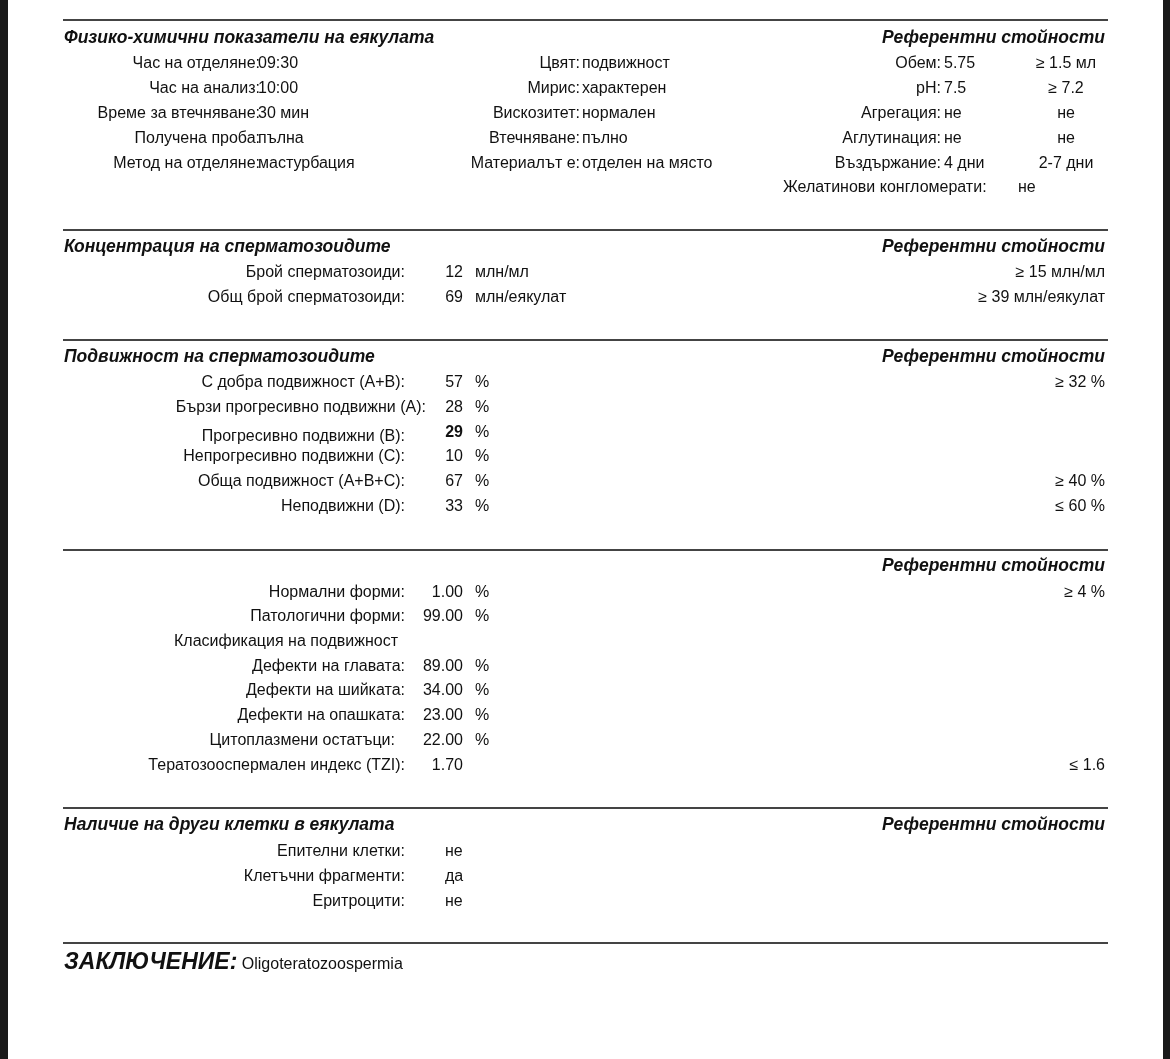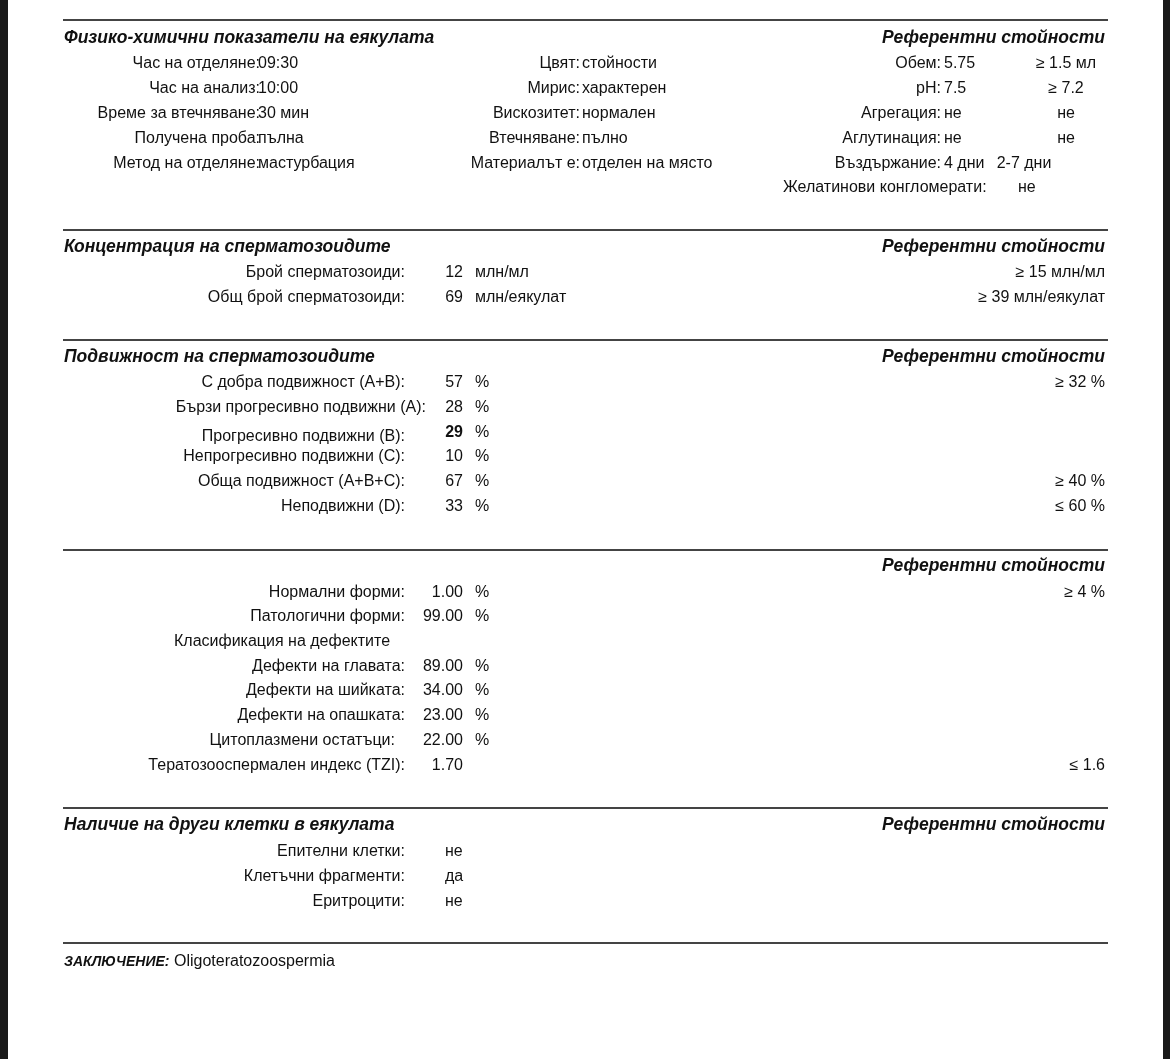--- a/index.html
+++ b/index.html
@@ -12,21 +12,21 @@
   .page {
     position: absolute; left: 8px; top: 0; width: 1155px; height: 1059px;
     background: #ffffff;
   }
   .abs { position: absolute; white-space: nowrap; font-size: 16px; line-height: 20px; }
   .rule { position: absolute; left: 55px; width: 1045px; height: 2px; background: #444; }
   .sec-title { position: absolute; left: 56px; font-weight: bold; font-style: italic; font-size: 17.5px; line-height: 22px; white-space: nowrap; }
   .ref-title { position: absolute; right: 58px; font-weight: bold; font-style: italic; font-size: 17.5px; line-height: 22px; white-space: nowrap; }
   .lbl-r { position: absolute; text-align: right; white-space: nowrap; font-size: 16px; line-height: 20px; }
   .val { position: absolute; white-space: nowrap; font-size: 16px; line-height: 20px; }
-  .conclusion-label { font-weight: bold; font-style: italic; font-size: 14px; }
+  .conclusion-label { font-weight: bold; font-style: italic; font-size: 23px; }
 </style>
 </head>
 <body>
 
 <div class="page">
 
   <div class="rule" style="top:19px;"></div>
   <div class="sec-title" style="top:26px;">Физико-химични показатели на еякулата</div>
   <div class="ref-title" style="top:26px;">Референтни стойности</div>
 
@@ -38,21 +38,21 @@
     <div class="lbl-r" style="top:103px; right:903px;">Време за втечняване:</div>
     <div class="val" style="top:103px; left:250px;">30 мин</div>
     <div class="lbl-r" style="top:128px; right:903px;">Получена проба:</div>
     <div class="val" style="top:128px; left:250px;">пълна</div>
     <div class="lbl-r" style="top:153px; right:903px;">Метод на отделяне:</div>
     <div class="val" style="top:153px; left:250px;">мастурбация</div>
   </div>
 
   <div>
     <div class="lbl-r" style="top:53px; right:583px;">Цвят:</div>
-    <div class="val" style="top:53px; left:574px;">стойности</div>
+    <div class="val" style="top:53px; left:574px;">подвижност</div>
     <div class="lbl-r" style="top:78px; right:583px;">Мирис:</div>
     <div class="val" style="top:78px; left:574px;">характерен</div>
     <div class="lbl-r" style="top:103px; right:583px;">Вискозитет:</div>
     <div class="val" style="top:103px; left:574px;">нормален</div>
     <div class="lbl-r" style="top:128px; right:583px;">Втечняване:</div>
     <div class="val" style="top:128px; left:574px;">пълно</div>
     <div class="lbl-r" style="top:153px; right:583px;">Материалът е:</div>
     <div class="val" style="top:153px; left:574px;">отделен на място</div>
   </div>
 
@@ -68,21 +68,21 @@
     <div class="lbl-r" style="top:103px; right:222px;">Агрегация:</div>
     <div class="val" style="top:103px; left:936px;">не</div>
     <div class="val" style="top:103px; left:1023px; width:70px; text-align:center;">не</div>
 
     <div class="lbl-r" style="top:128px; right:222px;">Аглутинация:</div>
     <div class="val" style="top:128px; left:936px;">не</div>
     <div class="val" style="top:128px; left:1023px; width:70px; text-align:center;">не</div>
 
     <div class="lbl-r" style="top:153px; right:222px;">Въздържание:</div>
     <div class="val" style="top:153px; left:936px;">4 дни</div>
-    <div class="val" style="top:153px; left:981px; width:70px; text-align:center;">2-7 дни</div>
+    <div class="val" style="top:153px; left:1023px; width:70px; text-align:center;">2-7 дни</div>
 
     <div class="val" style="top:177px; left:775px;">Желатинови конгломерати:</div>
     <div class="val" style="top:177px; left:1010px;">не</div>
   </div>
 
   <div class="rule" style="top:229px;"></div>
   <div class="sec-title" style="top:235px;">Концентрация на сперматозоидите</div>
   <div class="ref-title" style="top:235px;">Референтни стойности</div>
 
   <div>
@@ -136,21 +136,21 @@
   <div>
     <div class="lbl-r" style="top:582px; right:758px;">Нормални форми:</div>
     <div class="val" style="top:582px; right:700px;">1.00</div>
     <div class="val" style="top:582px; left:467px;">%</div>
     <div class="val" style="top:582px; right:58px;">≥ 4 %</div>
 
     <div class="lbl-r" style="top:606px; right:758px;">Патологични форми:</div>
     <div class="val" style="top:606px; right:700px;">99.00</div>
     <div class="val" style="top:606px; left:467px;">%</div>
 
-    <div class="val" style="top:631px; left:166px;">Класификация на дефектите</div>
+    <div class="val" style="top:631px; left:166px;">Класификация на подвижност</div>
 
     <div class="lbl-r" style="top:656px; right:758px;">Дефекти на главата:</div>
     <div class="val" style="top:656px; right:700px;">89.00</div>
     <div class="val" style="top:656px; left:467px;">%</div>
 
     <div class="lbl-r" style="top:680px; right:758px;">Дефекти на шийката:</div>
     <div class="val" style="top:680px; right:700px;">34.00</div>
     <div class="val" style="top:680px; left:467px;">%</div>
 
     <div class="lbl-r" style="top:705px; right:758px;">Дефекти на опашката:</div>

